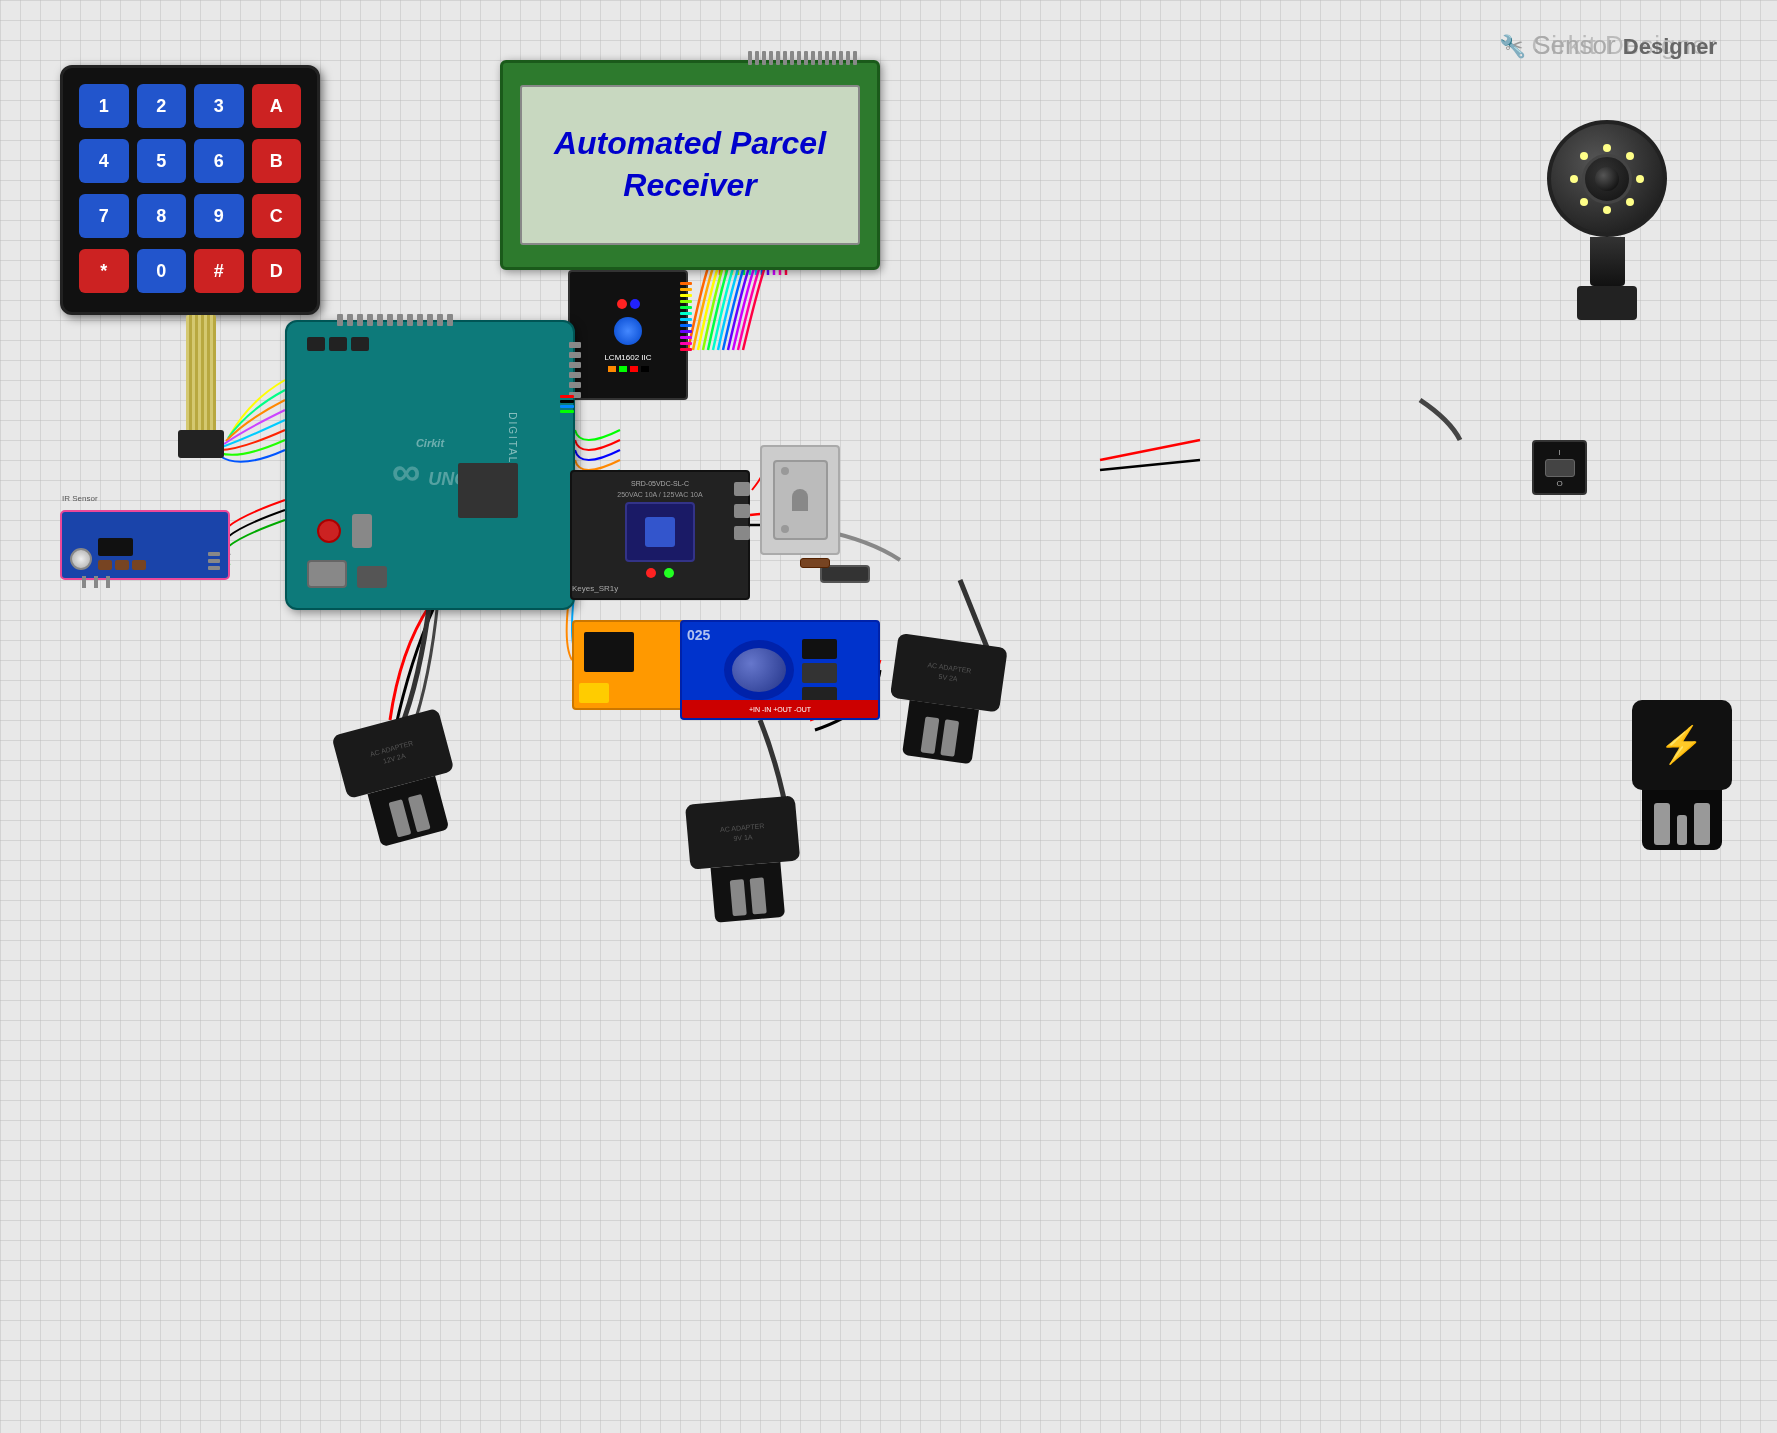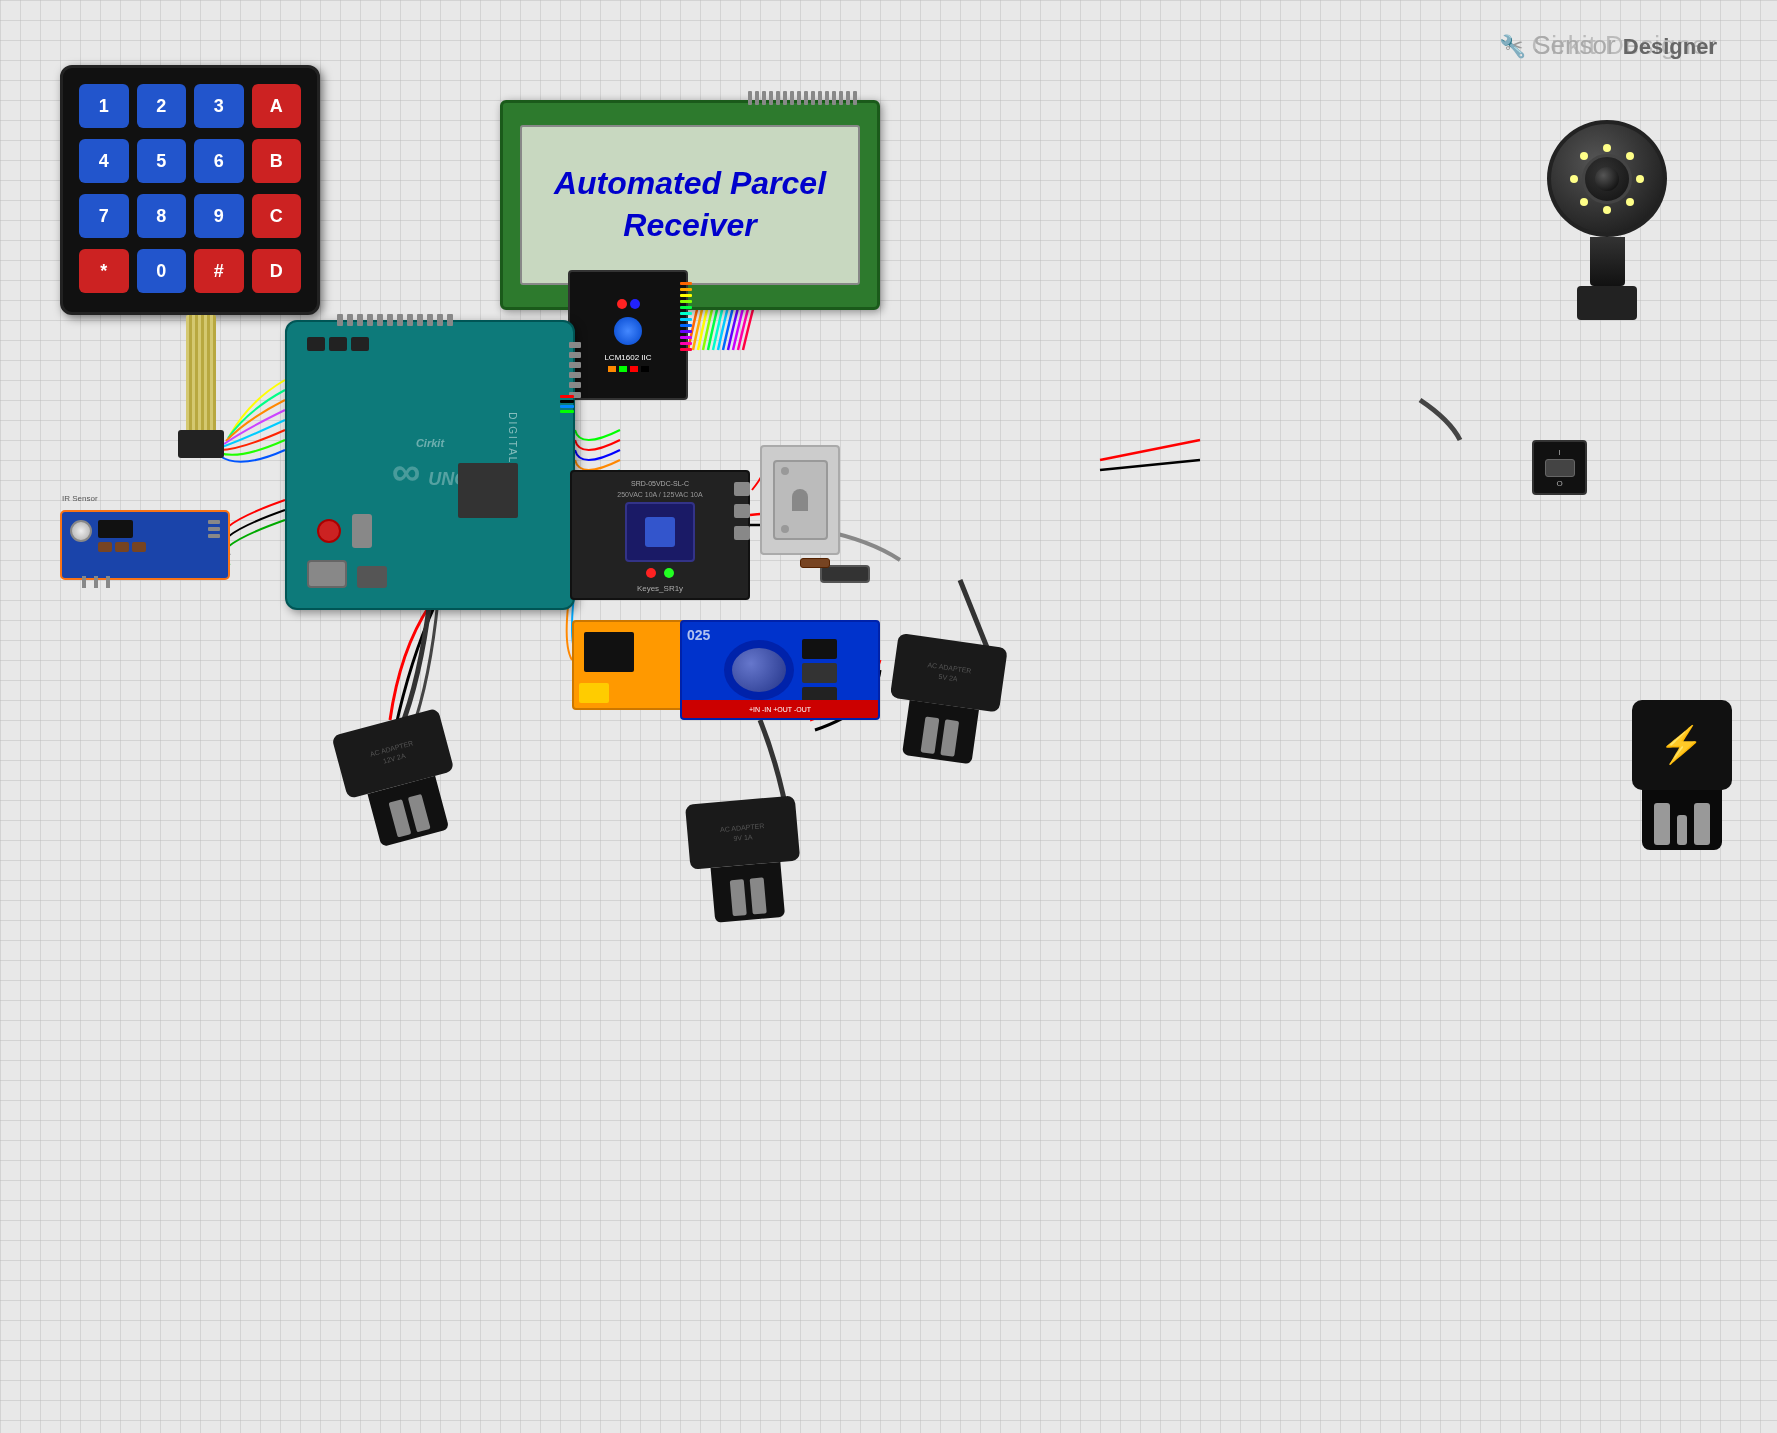--- a/index.html
+++ b/index.html
@@ -44,21 +44,20 @@
       width: 380px;
       height: 210px;
       background: #2d7a2d;
       border: 3px solid #1a5a1a;
       border-radius: 6px;
       display: flex;
       flex-direction: column;
       align-items: center;
       justify-content: center;
       box-shadow: 2px 2px 8px rgba(0,0,0,0.4);
-      margin-top: 40px;
     }
     .lcd-screen {
       width: 340px;
       height: 160px;
       background: #c8d8c0;
       border: 2px solid #888;
       display: flex;
       align-items: center;
       justify-content: center;
       border-radius: 3px;
@@ -295,24 +294,24 @@
     }
 
     
     .ir-sensor {
       position: absolute;
       top: 510px;
       left: 60px;
       width: 170px;
       height: 70px;
       background: #1a44aa;
-      border: 2px solid #f97316;
+      border: 2px solid #ec4899;
       border-radius: 5px;
       display: flex;
-      align-items: flex-start;
+      align-items: flex-end;
       padding: 8px;
       gap: 6px;
     }
     .ir-led-white {
       width: 22px;
       height: 22px;
       background: radial-gradient(circle, #eee, #aaa);
       border-radius: 50%;
       border: 2px solid #888;
     }
@@ -398,21 +397,21 @@
       height: 10px;
       border-radius: 50%;
     }
     .relay-led-red { background: #ff2222; }
     .relay-led-green { background: #22ff22; }
     .relay-label {
       position: absolute;
       bottom: 5px;
       left: 0;
       right: 0;
-      text-align: center;
+      text-align: left;
       font-size: 8px;
       color: #aaa;
     }
     .relay-terminals {
       position: absolute;
       top: 10px;
       right: -2px;
       display: flex;
       flex-direction: column;
       gap: 8px;

